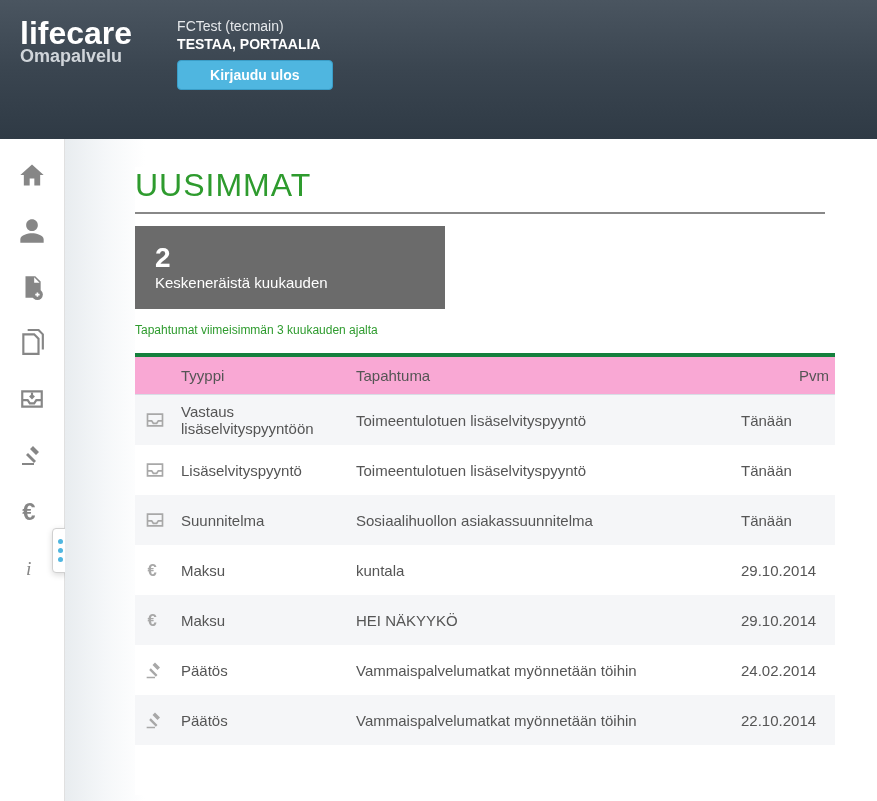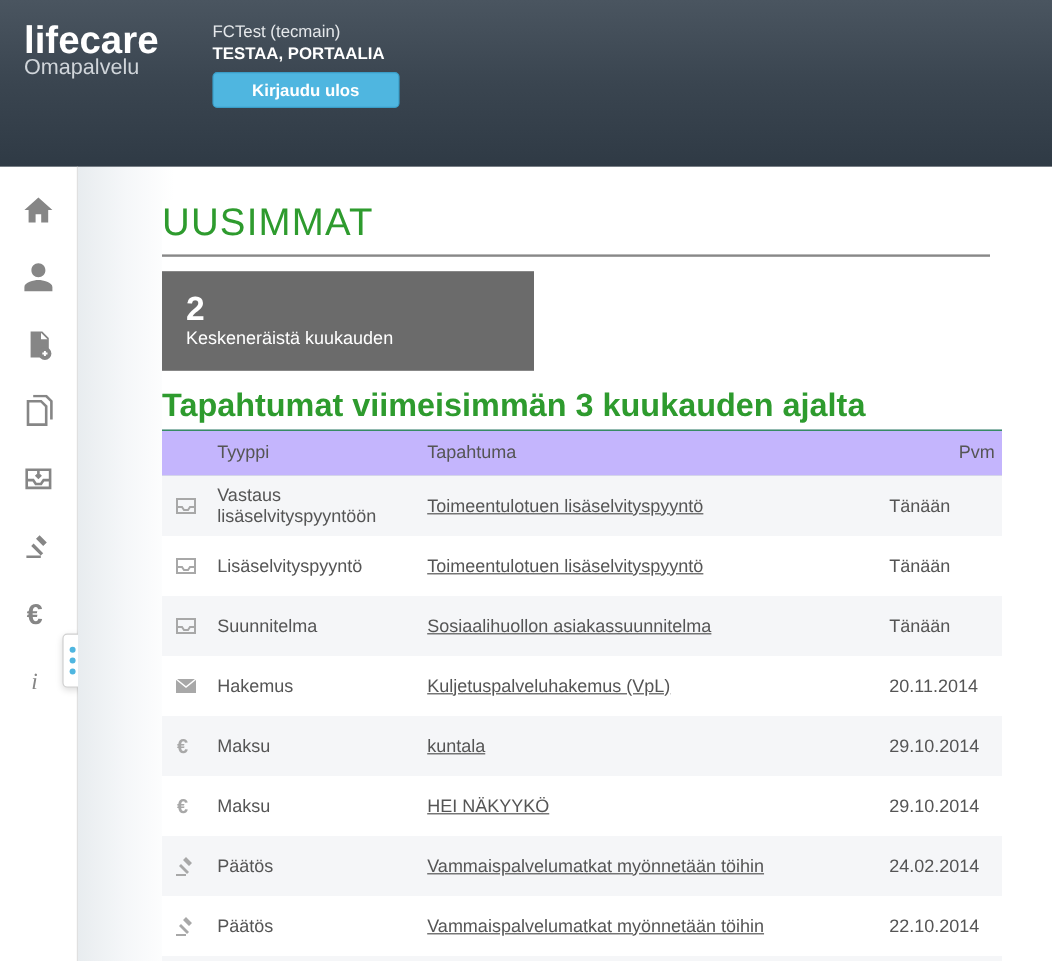--- a/index.html
+++ b/index.html
@@ -1,51 +1,51 @@
 <!DOCTYPE html>
 <html><head>
 <meta charset="utf-8">
 <style>
   * { box-sizing: border-box; margin: 0; padding: 0; }
   body { font-family: Arial, Helvetica, sans-serif; width: 877px; height: 801px; overflow: hidden; background: #f5f5f5; }
   .header { height: 139px; background: linear-gradient(to bottom, #4a5560 0%, #3a4550 50%, #2f3a45 100%); display: flex; align-items: flex-start; padding: 18px 20px; color: #fff; }
   .logo { font-size: 32px; font-weight: bold; color: #fff; line-height: 0.95; }
-  .logo .sub { font-size: 18px; font-weight: normal; color: #d0d5da; display:block; }
+  .logo .sub { font-size: 18px; font-weight: bold; color: #d0d5da; display:block; }
   .user-block { margin-left: 45px; font-size: 14px; }
   .user-line1 { color:#e5e8eb; font-weight:400; margin-bottom:2px; }
   .user-line2 { color:#fff; font-weight:bold; margin-bottom:8px; }
   .logout-btn { background:#4fb6e0; color:#fff; border:1px solid #3a9dc7; border-radius:4px; padding:6px 32px; font-size:14px; font-weight:bold; cursor:pointer; }
   .lower { display:flex; height:686px; }
   .sidebar { width:65px; background:#fff; border-right:1px solid #e0e0e0; padding-top:20px; display:flex; flex-direction:column; align-items:center; gap:24px; position:relative; }
   .sidebar .icon { width:32px; height:32px; display:flex; align-items:center; justify-content:center; cursor:pointer; }
   .sidebar svg { fill:#868686; }
   .side-popup { position:absolute; left:52px; top:389px; background:#fff; border:1px solid #d0d0d0; border-radius:4px; padding:10px 5px; box-shadow:0 2px 6px rgba(0,0,0,0.15); display:flex; flex-direction:column; gap:4px;}
   .side-popup .dot { width:5px; height:5px; background:#4fb6e0; border-radius:50%; }
   .content-wrap { flex:1; background: linear-gradient(to right, #e8ecef 0%, #f5f7f9 40px, #ffffff 80px); padding:28px 0 0 70px; position:relative; }
   .card { background:#fff; padding:0 12px 0 0; }
   .page-title { color:#2e9b2e; font-size:32px; font-weight:400; letter-spacing:1px; margin-bottom:8px; }
   .title-rule { border:none; border-top:2px solid #888; margin-bottom:12px; width:690px;}
   .summary-box { background:#6b6b6b; color:#fff; padding:16px 20px 18px 20px; width:310px; margin-bottom:14px; }
   .summary-box .big { font-size:28px; font-weight:bold; }
   .summary-box .lab { font-size:15px; }
-  .section-title { color:#2e9b2e; font-size:27px; margin-bottom:4px;font-weight:bold; }
+  .section-title { color:#2e9b2e; font-size:12px; margin-bottom:16px; }
   .table { width:700px; }
-  .thead { display:flex; background:#c4b5fd; color:#555; font-size:15px; border-top:1px solid #15803d; border-bottom:1px solid #d8dde5; }
+  .thead { display:flex; background:#f9a8d4; color:#555; font-size:15px; border-top:4px solid #15803d; border-bottom:1px solid #d8dde5; }
   .th-icon { width:40px; }
   .th-type { width:175px; padding:10px 6px; }
   .th-event { flex:1; padding:10px 6px; }
   .th-date { width:115px; padding:10px 6px; text-align:right;}
   .tbody { max-height:410px; overflow-y:auto; }
   .row { display:flex; align-items:center; color:#555; font-size:15px; min-height:50px; padding:8px 0;}
   .row:nth-child(odd){ background:#f5f6f8; }
   .row:nth-child(even){ background:#ffffff; }
   .cell-icon { width:40px; display:flex; justify-content:center; }
   .cell-icon svg { fill:#a8a8a8; width:20px; height:20px;}
   .cell-type { width:175px; padding:0 6px; word-wrap:break-word;}
-  .cell-event { flex:1; padding:0 6px;text-decoration:underline;}
+  .cell-event { flex:1; padding:0 6px;}
   .cell-date { width:100px; padding:0 6px; }
   .tbody::-webkit-scrollbar { width:14px; }
   .tbody::-webkit-scrollbar-thumb { background:#b8b8b8; }
   .tbody::-webkit-scrollbar-track { background:#f0f0f0; }
 </style>
 </head>
 <body>
 
 <div class="header">
   <div class="logo">
@@ -155,31 +155,20 @@
                   <path d="M3 5h18v14H3zM3 13h5l2 3h4l2-3h5" fill="none" stroke="#a8a8a8" stroke-width="2"></path>
                 </svg>
               </div>
               <div class="cell-type">Suunnitelma</div>
               <div class="cell-event">Sosiaalihuollon asiakassuunnitelma</div>
               <div class="cell-date">Tänään</div>
             </div>
             <div class="row">
               <div class="cell-icon">
                 <svg viewBox="0 0 24 24">
-                  <path d="M2 5h20v14H2z" fill="#a8a8a8"></path>
-                  <path d="M2 5l10 8 10-8" fill="none" stroke="#fff" stroke-width="1.5"></path>
-                </svg>
-              </div>
-              <div class="cell-type">Hakemus</div>
-              <div class="cell-event">Kuljetuspalveluhakemus (VpL)</div>
-              <div class="cell-date">20.11.2014</div>
-            </div>
-            <div class="row">
-              <div class="cell-icon">
-                <svg viewBox="0 0 24 24">
                   <text x="3" y="19" font-size="20" font-weight="bold" fill="#a8a8a8">€</text>
                 </svg>
               </div>
               <div class="cell-type">Maksu</div>
               <div class="cell-event">kuntala</div>
               <div class="cell-date">29.10.2014</div>
             </div>
             <div class="row">
               <div class="cell-icon">
                 <svg viewBox="0 0 24 24">

